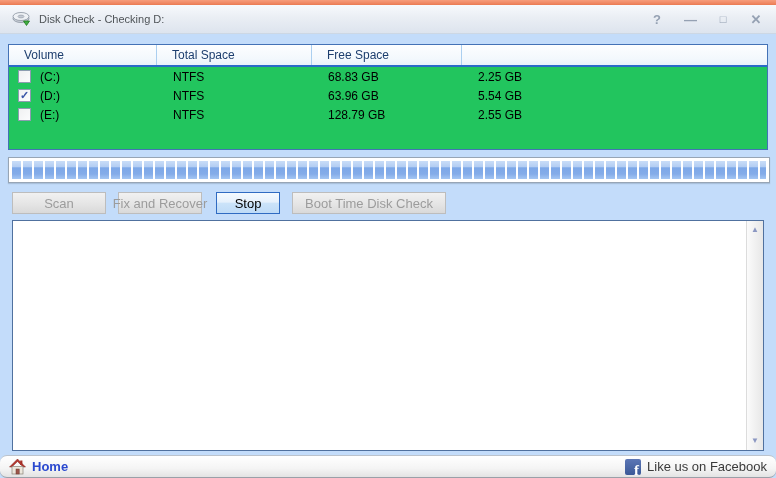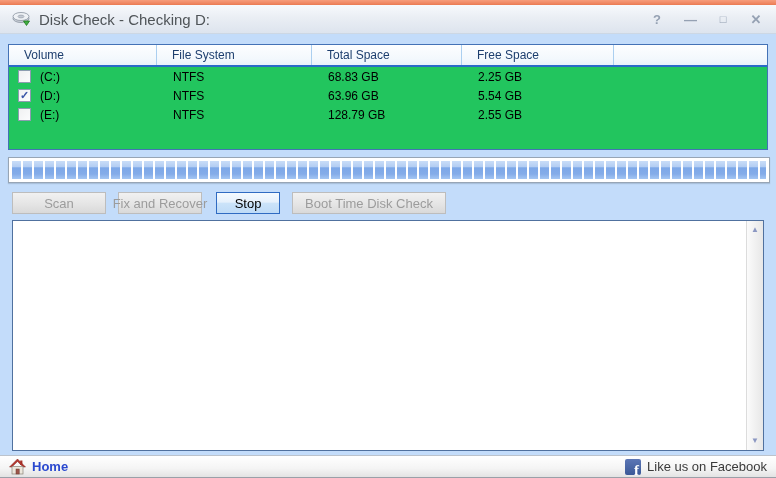--- a/index.html
+++ b/index.html
@@ -14,21 +14,21 @@
     position:absolute; top:0; left:0; right:0; height:5px;
     background:linear-gradient(180deg,#f69d7c 0%,#ef8560 70%,#e97a52 100%);
   }
   .titlebar {
     position:absolute; top:5px; left:0; right:0; height:29px;
     background:linear-gradient(180deg,#f7f9fc 0%,#eaeef4 45%,#dde4ee 100%);
     border-bottom:1px solid #ccd7e4;
     display:flex; align-items:center; padding:0 12px;
   }
   .app-icon { display:flex; align-items:center; }
-  .window-title { font-size:15px; color:#4f5458; margin-left:7px; }
+  .window-title { font-size:11px; color:#4f5458; margin-left:7px; }
   .win-controls { margin-left:auto; display:flex; align-items:center; gap:17px; }
   .win-btn {
     color:#95a1b3; font-size:13px; font-weight:bold; width:16px; text-align:center;
     cursor:default; line-height:1;
   }
   .win-btn.maximize { font-size:11px; }
   .win-btn.minimize { letter-spacing:-1px; }
 
   
   .volume-panel {
@@ -105,21 +105,21 @@
     border-left:1px solid #dcdcdc;
     display:flex; flex-direction:column; justify-content:space-between; align-items:center;
   }
   .scroll-arrow { font-size:8px; color:#8b97c2; padding:5px 0; line-height:1; cursor:default; }
 
   
   .footer {
     position:absolute; left:0; right:0; bottom:0; height:23px;
     background:linear-gradient(180deg,#ffffff 0%,#f4f4f4 60%,#e3e3e3 100%);
     border-top:1px solid #bcc3cc; border-bottom:1px solid #9aa0a8;
-    display:flex; align-items:center; padding:0 9px;
+    display:flex; align-items:center; padding:0 9px;border-radius:7px;
   }
   .home-link {
     display:flex; align-items:center; gap:6px;
     color:#2b49cf; font-weight:bold; font-size:13px; cursor:pointer;
     text-decoration:none;
   }
   .fb-link {
     margin-left:auto; display:flex; align-items:center; gap:6px;
     color:#3a3a3a; font-size:13px; cursor:pointer; text-decoration:none;
   }
@@ -150,21 +150,20 @@
     <span class="win-btn">?</span>
     <span class="win-btn minimize">—</span>
     <span class="win-btn maximize">□</span>
     <span class="win-btn">✕</span>
   </span>
 </div>
 
 <div class="volume-panel">
   <div class="vgrid vheader">
     <div class="hcell">Volume</div>
-    <div class="hcell">File System</div>
     <div class="hcell">Total Space</div>
     <div class="hcell">Free Space</div>
     <div class="hcell"></div>
   </div>
 
   <div class="vgrid vrow">
     <div class="cell vol">
       <span class="checkbox"></span>
       <span>(C:)</span>
     </div>

